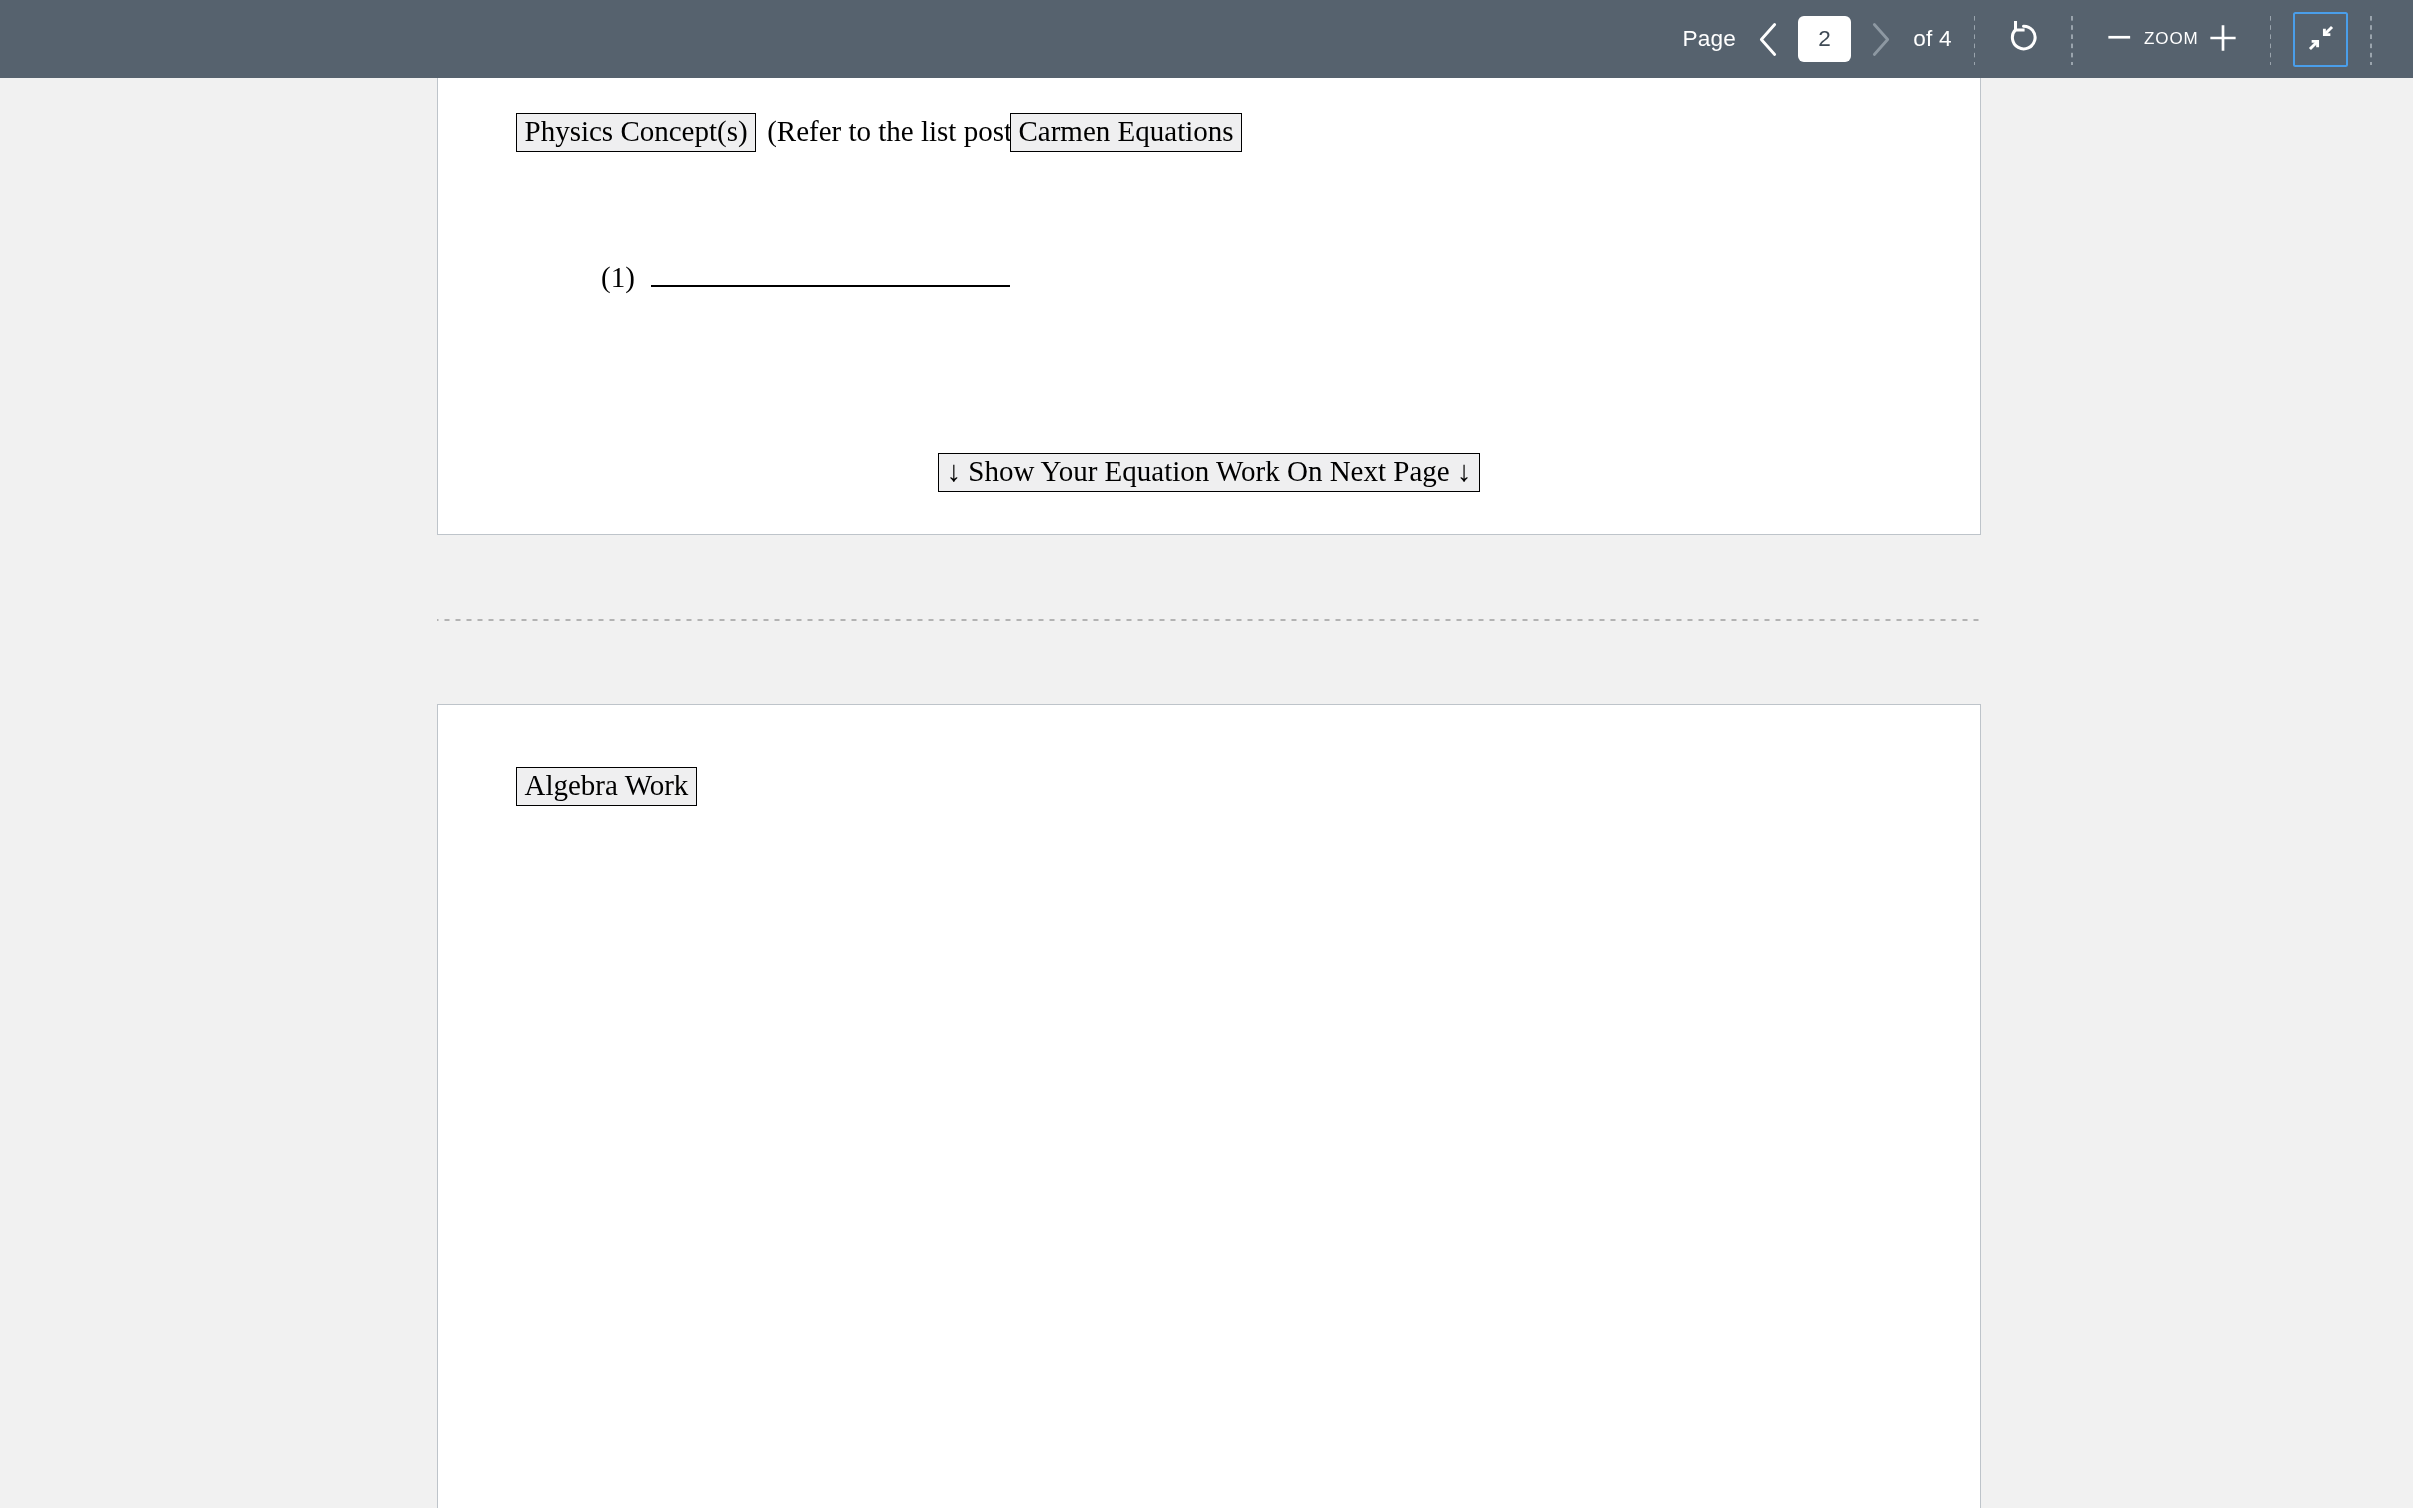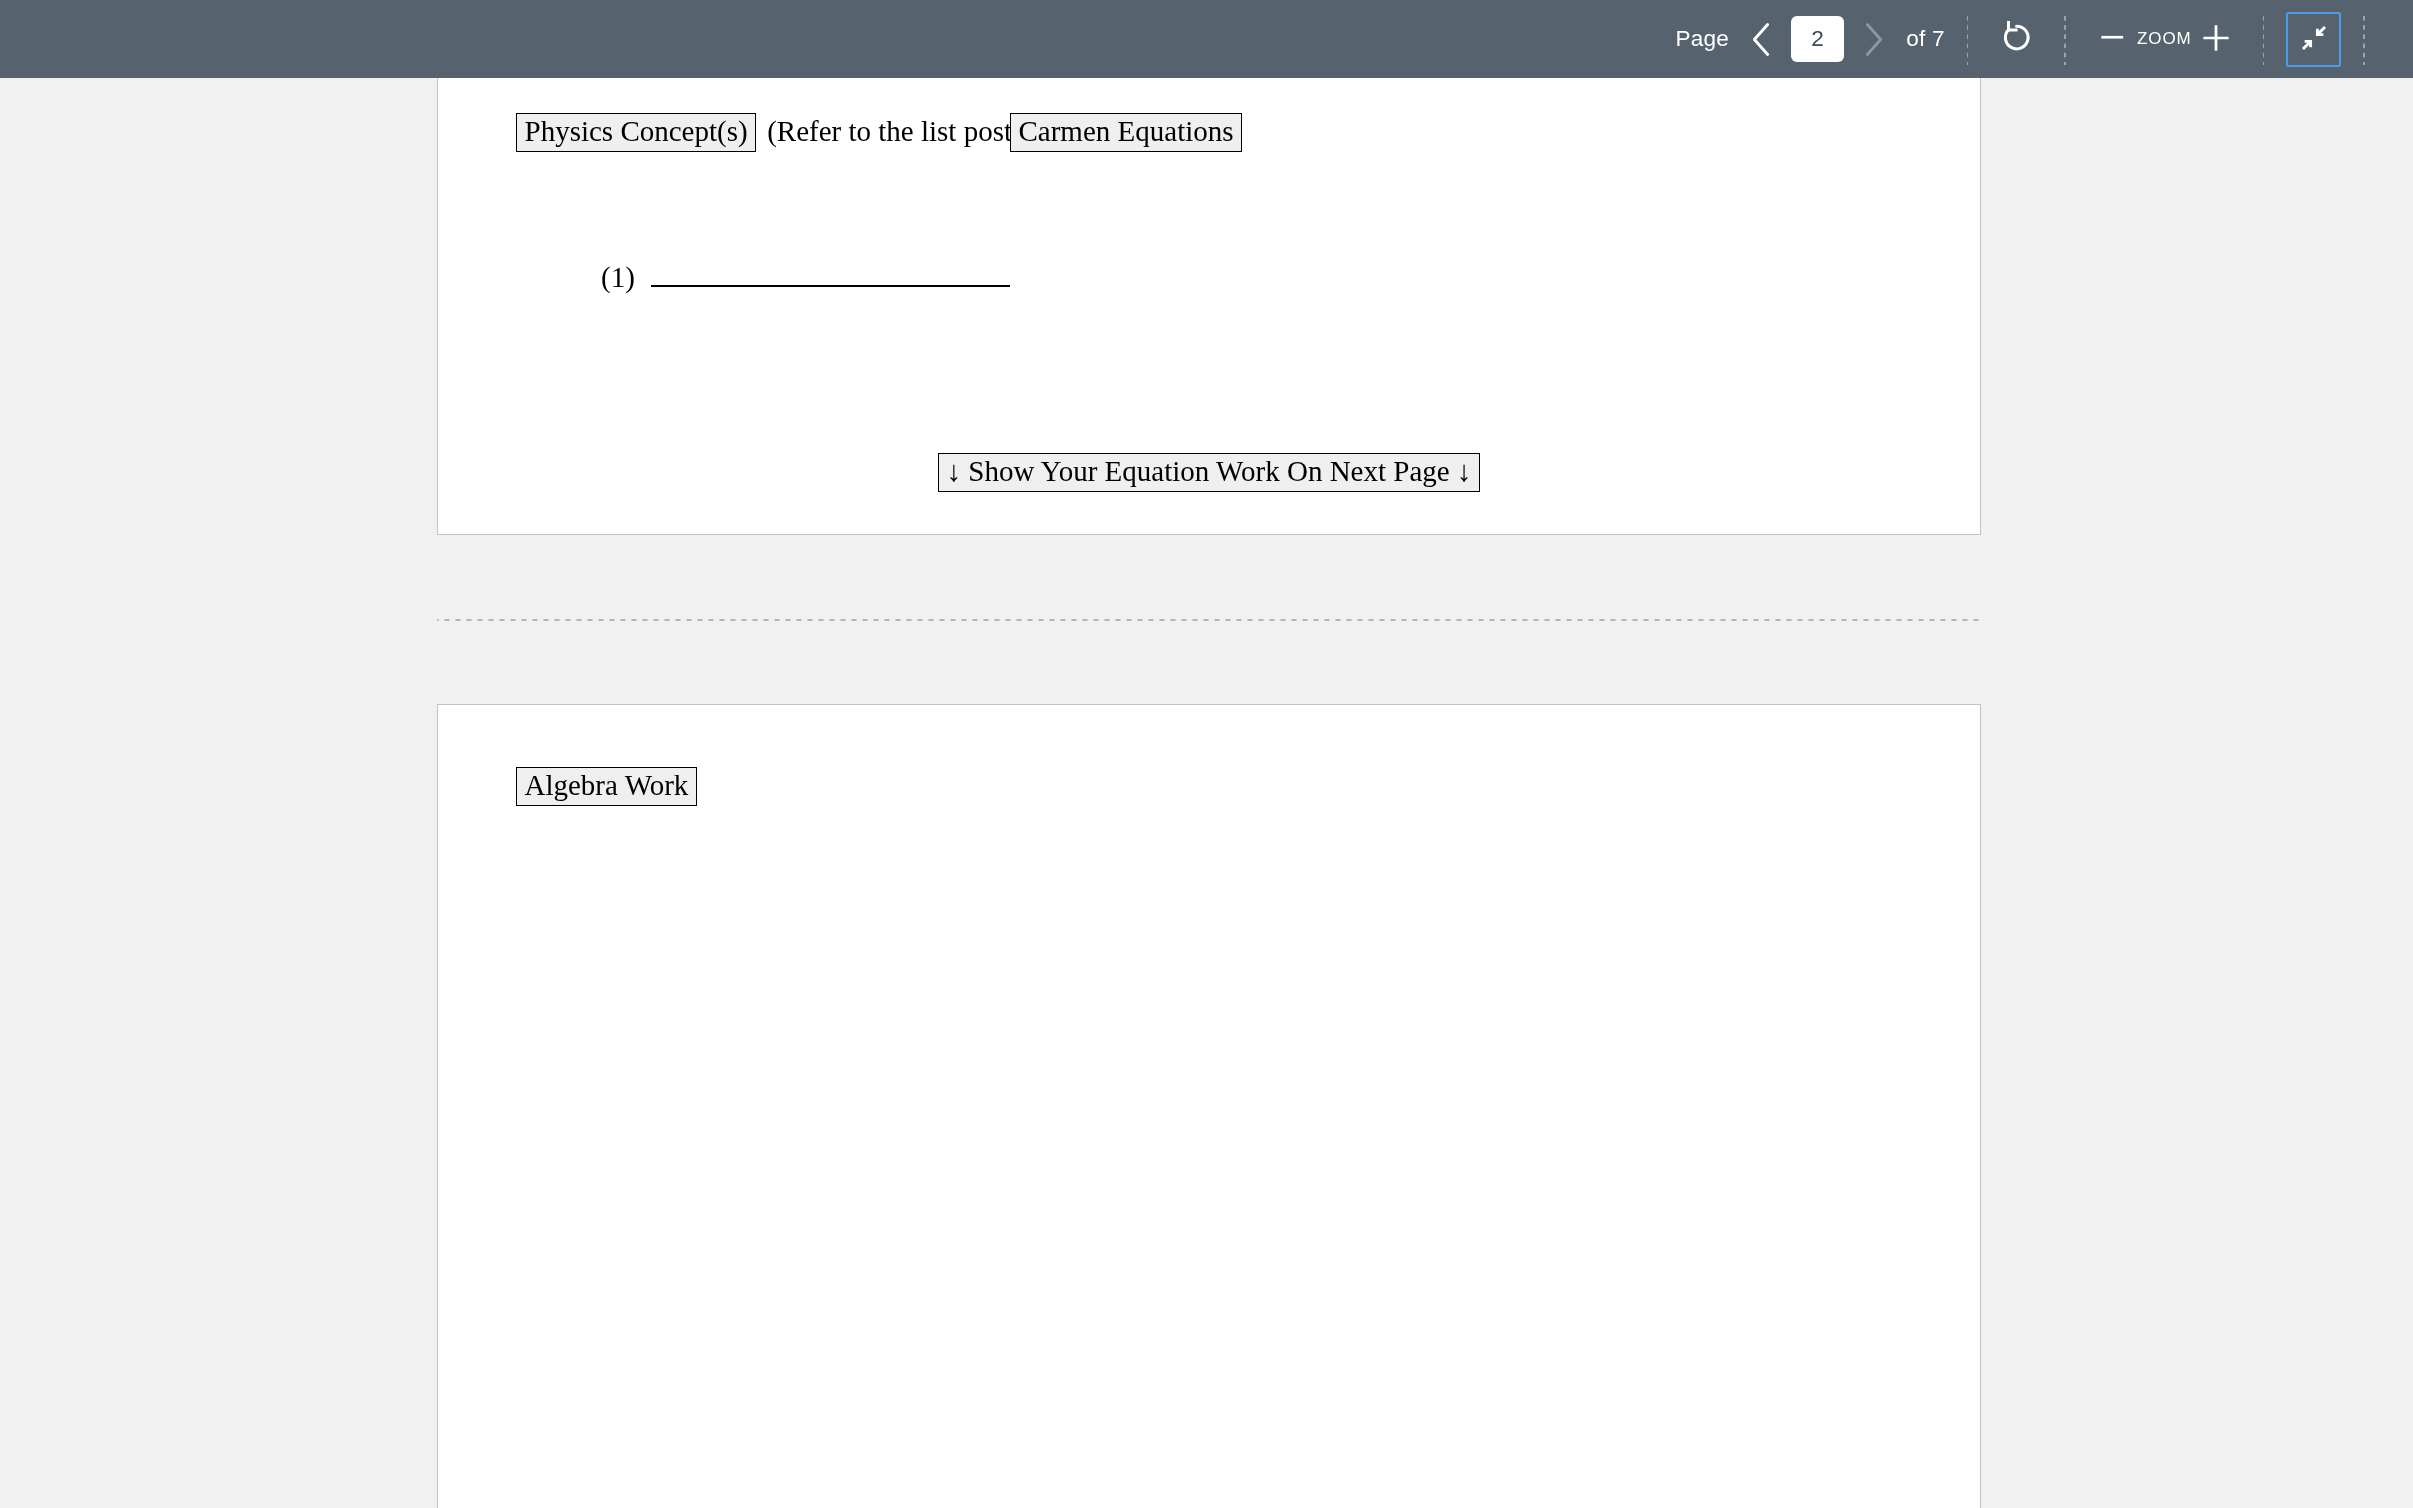--- a/index.html
+++ b/index.html
@@ -15,21 +15,21 @@
   
   #viewer-toolbar {
     position: absolute;
     top: 0; left: 0;
     width: 2413px;
     height: 78px;
     background: #56626e;
     display: flex;
     align-items: center;
     justify-content: flex-end;
-    padding-right: 26px;
+    padding-right: 19px;
     z-index: 10;
   }
 
   .tb-group {
     display: flex;
     align-items: center;
     height: 78px;
   }
 
   .tb-divider {
@@ -223,21 +223,21 @@
     <input id="page-number-input" type="text" value="2" style="">
 
     <button class="chevron-btn">
       <span>
         <svg width="22" height="35" viewBox="0 0 26 42" fill="none">
           <path d="M5 3 L21 21 L5 39" stroke="#8d98a2" stroke-width="3.4" stroke-linecap="round" stroke-linejoin="round"></path>
         </svg>
       </span>
     </button>
 
-    <span class="tb-label mg-l10">of 7</span>
+    <span class="tb-label mg-l10">of 4</span>
   </div>
 
   <div class="tb-divider"></div>
 
   <div class="tb-group">
     <button class="icon-btn">
       <span>
         <svg width="37" height="37" viewBox="0 0 44 44" fill="none">
           <path d="M22 8.5 A13.5 13.5 0 1 1 12.6 12.6" stroke="#ffffff" stroke-width="3.6" stroke-linecap="round"></path>
           <path d="M12.5 4.2 L12.5 13.2 L21.5 13.2" stroke="#ffffff" stroke-width="3.6" stroke-linecap="square" stroke-linejoin="miter" fill="none"></path>

